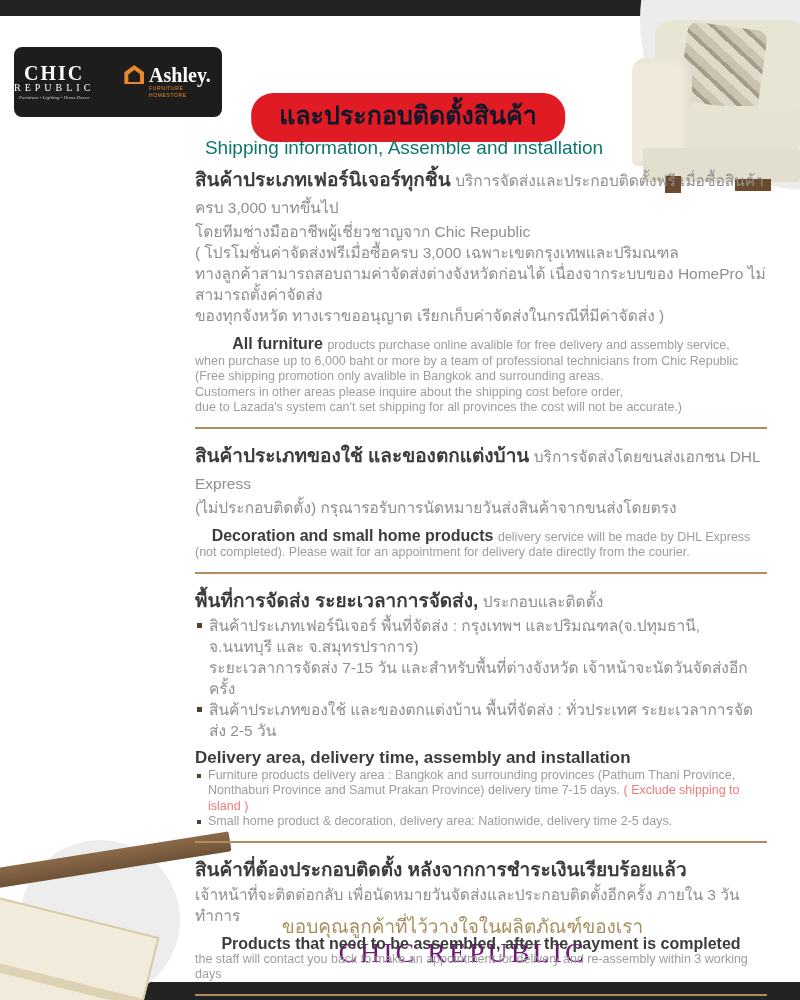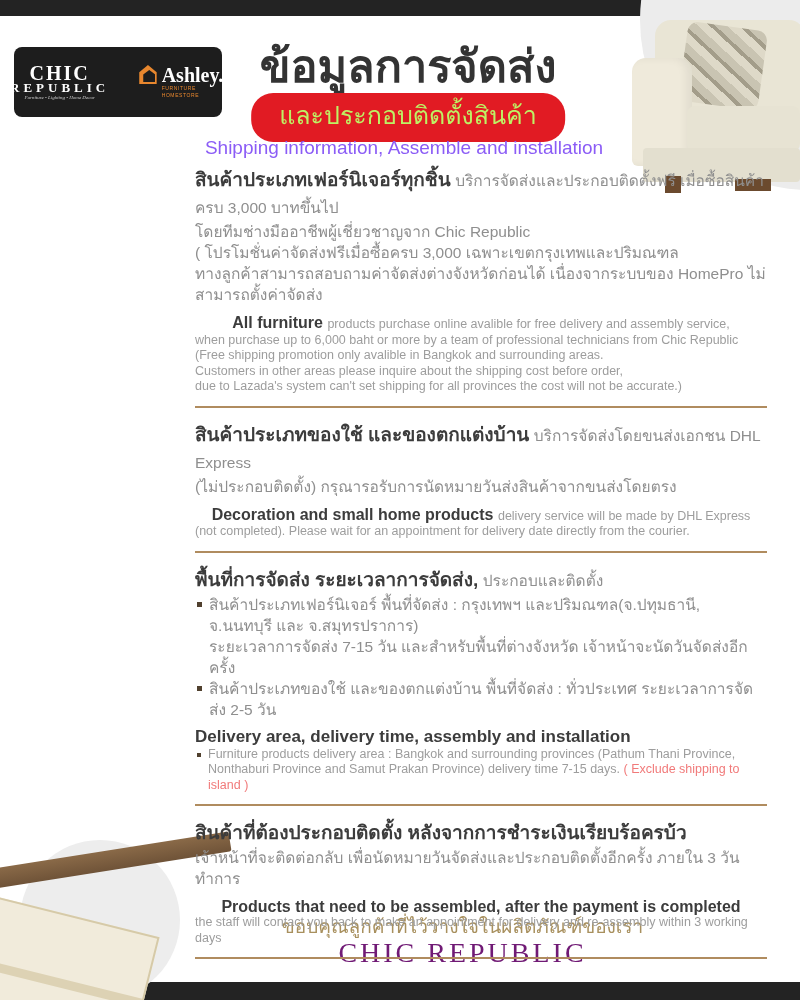--- a/index.html
+++ b/index.html
@@ -22,38 +22,38 @@
   .sofa .seat{position:absolute;left:52px;top:106px;width:113px;height:46px;background:#e7e3d3;border-radius:8px;}
   .sofa .base{position:absolute;left:8px;top:148px;width:157px;height:34px;background:#e3dfcf;border-radius:4px;}
   .sofa .foot1{position:absolute;left:30px;top:176px;width:16px;height:17px;background:#6b4a2e;}
   .sofa .foot2{position:absolute;left:100px;top:179px;width:36px;height:12px;background:#6b4a2e;}
 
   
   .logo-block{position:absolute;left:14px;top:47px;width:208px;height:70px;background:#1d1d1d;border-radius:8px;
     display:flex;align-items:center;justify-content:center;gap:30px;z-index:4;}
   .chic{color:#fff;text-align:center;font-family:"Liberation Serif",serif;}
   .chic-name{font-size:20px;font-weight:bold;letter-spacing:2px;line-height:20px;}
-  .chic-sub{font-size:13px;letter-spacing:4px;line-height:9px;font-weight:bold;}
+  .chic-sub{font-size:10px;letter-spacing:4px;line-height:9px;}
   .chic-tag{font-size:5px;color:#cfcfcf;font-style:italic;line-height:7px;margin-top:2px;}
   .ashley{display:flex;gap:5px;}
   .house{display:block;width:20px;height:19px;background:var(--ashley_orange,#e8872e);
     clip-path:polygon(50% 0,100% 38%,100% 100%,0 100%,0 38%);position:relative;}
   .house::after{content:"";position:absolute;left:4px;top:5px;width:12px;height:12px;background:#1d1d1d;
     clip-path:polygon(50% 0,100% 38%,100% 100%,0 100%,0 38%);}
   .ashley-name{color:#fff;font-family:"Liberation Serif",serif;font-weight:bold;font-size:20px;line-height:20px;}
   .ashley-sub{color:var(--ashley_orange,#e8872e);font-size:5px;letter-spacing:0.6px;line-height:7px;}
 
   
   .main-title{position:absolute;left:408px;top:30px;transform:translateX(-50%);margin:0;
     font-size:45px;font-weight:bold;color:#333;white-space:nowrap;z-index:4;}
   .red-pill{position:absolute;left:408px;top:93px;transform:translateX(-50%);
-    background:var(--accent_red,#e11b23);color:#bef264;font-size:25px;font-weight:normal;
+    background:var(--accent_red,#e11b23);color:#0f172a;font-size:25px;font-weight:bold;
     padding:2px 28px 7px;border-radius:22px;white-space:nowrap;z-index:4;}
   .subtitle-en{position:absolute;left:404px;top:137px;transform:translateX(-50%);
-    font-size:19px;color:#8b5cf6;white-space:nowrap;z-index:4;}
+    font-size:19px;color:#0f766e;white-space:nowrap;z-index:4;}
 
   
   .content{position:absolute;left:195px;top:166px;width:572px;z-index:4;}
   .th-lead{line-height:27px;}
   .th-h{font-size:19px;font-weight:bold;color:var(--text_dark,#3c3c3c);}
   .th-b{font-size:15.5px;color:var(--text_gray,#8f8f8f);line-height:21px;}
   .en-lead{margin-top:9px;line-height:17px;text-align:center;}
   .en-h{font-size:16px;font-weight:bold;color:var(--text_dark,#3c3c3c);}
   .en-b{font-size:12.5px;color:var(--text_light,#9d9d9d);line-height:15.5px;}
   .en-hline{font-size:17px;font-weight:bold;color:var(--text_dark,#3c3c3c);line-height:20px;margin-top:7px;}
@@ -108,34 +108,34 @@
     </div>
     <div class="ashley">
       <span class="house"></span>
       <div>
         <div class="ashley-name">Ashley.</div>
         <div class="ashley-sub">FURNITURE HOMESTORE</div>
       </div>
     </div>
   </div>
 
-  <h1 class="main-title">ข้อมูลการจัดส่ง</h1>
   <div class="red-pill">และประกอบติดตั้งสินค้า</div>
   <div class="subtitle-en">Shipping information, Assemble and installation</div>
 
   <div class="content">
 
     <div class="section">
       <div class="th-lead">
         <span class="th-h">สินค้าประเภทเฟอร์นิเจอร์ทุกชิ้น</span>
         <span class="th-b">บริการจัดส่งและประกอบติดตั้งฟรี เมื่อซื้อสินค้าครบ 3,000 บาทขึ้นไป</span>
       </div>
       <div class="th-b">โดยทีมช่างมืออาชีพผู้เชี่ยวชาญจาก Chic Republic</div>
       <div class="th-b">( โปรโมชั่นค่าจัดส่งฟรีเมื่อซื้อครบ 3,000 เฉพาะเขตกรุงเทพและปริมณฑล</div>
       <div class="th-b">ทางลูกค้าสามารถสอบถามค่าจัดส่งต่างจังหวัดก่อนได้ เนื่องจากระบบของ HomePro ไม่สามารถตั้งค่าจัดส่ง</div>
+      <div class="th-b">ของทุกจังหวัด ทางเราขออนุญาต เรียกเก็บค่าจัดส่งในกรณีที่มีค่าจัดส่ง )</div>
       <div class="en-lead">
         <span class="en-h">All furniture</span>
         <span class="en-b">products purchase online avalible for free delivery and assembly service,</span>
       </div>
       <div class="en-b">when purchase up to 6,000 baht or more by a team of professional technicians from Chic Republic</div>
       <div class="en-b">(Free shipping promotion only avalible in Bangkok and surrounding areas.</div>
       <div class="en-b">Customers in other areas please inquire about the shipping cost before order,</div>
       <div class="en-b">due to Lazada's system can't set shipping for all provinces the cost will not be accurate.)</div>
     </div>
     <hr class="divider">
@@ -161,26 +161,27 @@
       </div>
       <div class="th-b bullet">สินค้าประเภทเฟอร์นิเจอร์ พื้นที่จัดส่ง : กรุงเทพฯ และปริมณฑล(จ.ปทุมธานี, จ.นนทบุรี และ จ.สมุทรปราการ)</div>
       <div class="th-b bullet-cont">ระยะเวลาการจัดส่ง 7-15 วัน และสำหรับพื้นที่ต่างจังหวัด เจ้าหน้าจะนัดวันจัดส่งอีกครั้ง</div>
       <div class="th-b bullet">สินค้าประเภทของใช้ และของตกแต่งบ้าน พื้นที่จัดส่ง : ทั่วประเทศ ระยะเวลาการจัดส่ง 2-5 วัน</div>
       <div class="en-hline">Delivery area, delivery time, assembly and installation</div>
       <div class="en-b bullet-en">Furniture products delivery area : Bangkok and surrounding provinces (Pathum Thani Province,</div>
       <div class="en-b bullet-en-cont">
         <span>Nonthaburi Province and Samut Prakan Province) delivery time 7-15 days.</span>
         <span class="red-note">( Exclude shipping to island )</span>
       </div>
-    </div>
-    <hr class="divider">
-
-    <div class="section">
-      <div class="th-lead">
-        <span class="th-h">สินค้าที่ต้องประกอบติดตั้ง หลังจากการชำระเงินเรียบร้อครบ้ว</span>
+      <div class="en-b bullet-en">Small home product &amp; decoration, delivery area: Nationwide, delivery time 2-5 days.</div>
+    </div>
+    <hr class="divider">
+
+    <div class="section">
+      <div class="th-lead">
+        <span class="th-h">สินค้าที่ต้องประกอบติดตั้ง หลังจากการชำระเงินเรียบร้อยแล้ว</span>
       </div>
       <div class="th-b">เจ้าหน้าที่จะติดต่อกลับ เพื่อนัดหมายวันจัดส่งและประกอบติดตั้งอีกครั้ง ภายใน 3 วันทำการ</div>
       <div class="en-lead">
         <span class="en-h">Products that need to be assembled, after the payment is completed</span>
       </div>
       <div class="en-b">the staff will contact you back to make an appointment for delivery and re-assembly within 3 working days</div>
     </div>
     <hr class="divider">
 
   </div>

